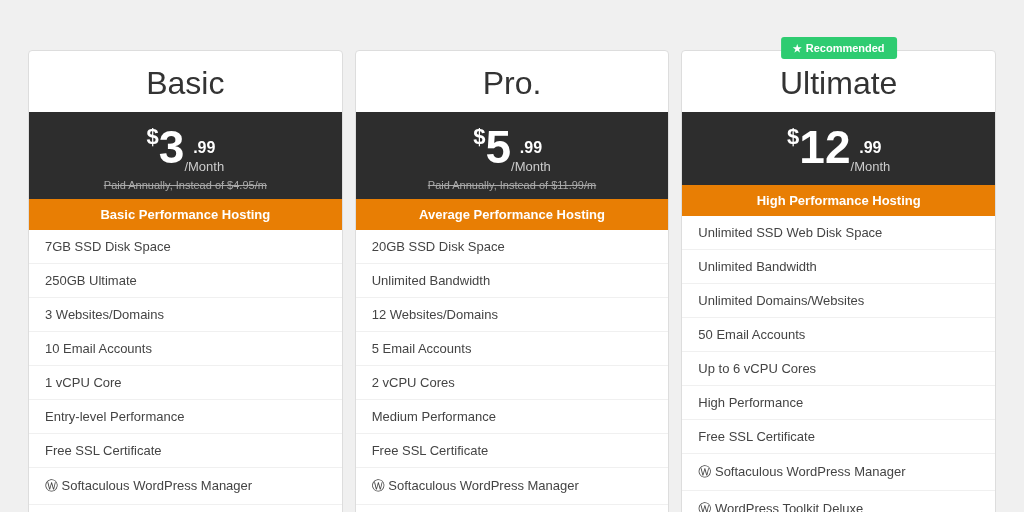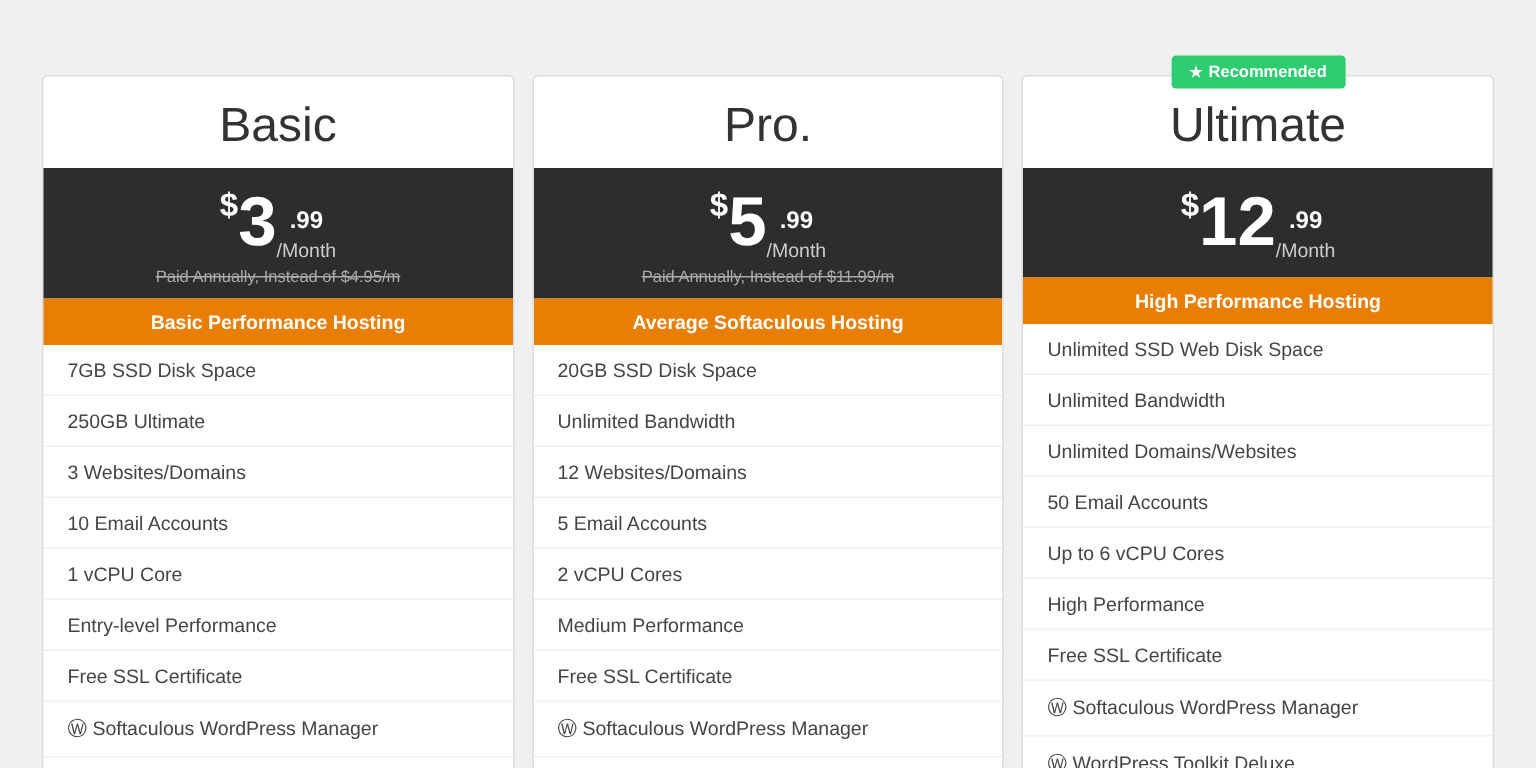--- a/index.html
+++ b/index.html
@@ -154,21 +154,21 @@
         <div class="price-main">
           <span class="price-dollar">$</span>
           <span class="price-amount">5</span>
           <div style="display:flex;flex-direction:column;justify-content:flex-end;padding-bottom:4px;">
             <span class="price-cents">.99</span>
             <span class="price-period">/Month</span>
           </div>
         </div>
         <div class="price-original">Paid Annually, Instead of $11.99/m</div>
       </div>
-      <div class="plan-label">Average Softaculous Hosting</div>
+      <div class="plan-label">Average Performance Hosting</div>
       <ul class="features-list">
         <li>20GB SSD Disk Space</li>
         <li>Unlimited Bandwidth</li>
         <li>12 Websites/Domains</li>
         <li>5 Email Accounts</li>
         <li>2 vCPU Cores</li>
         <li>Medium Performance</li>
         <li>Free SSL Certificate</li>
         <li>Ⓦ Softaculous WordPress Manager</li>
         <li>Ⓦ WordPress Toolkit Deluxe</li>

